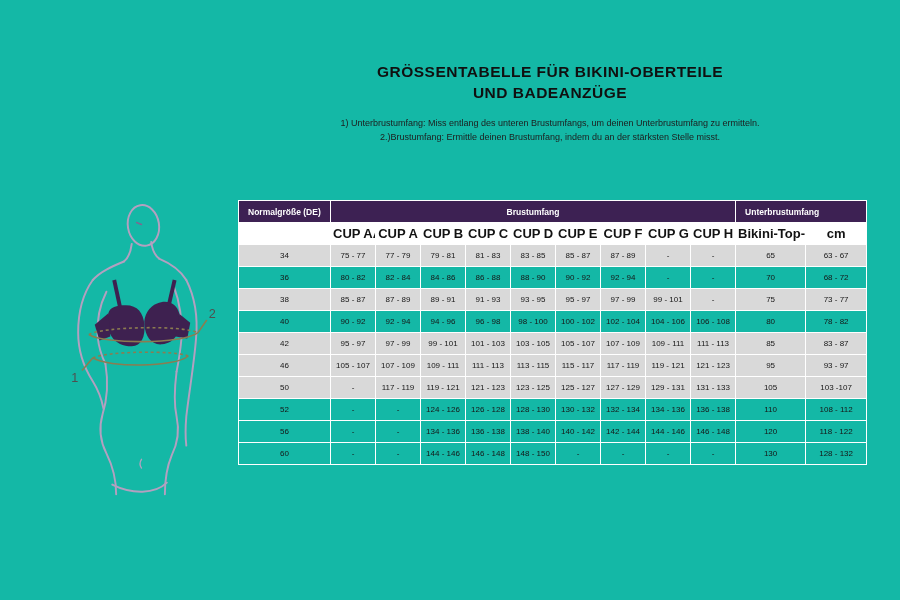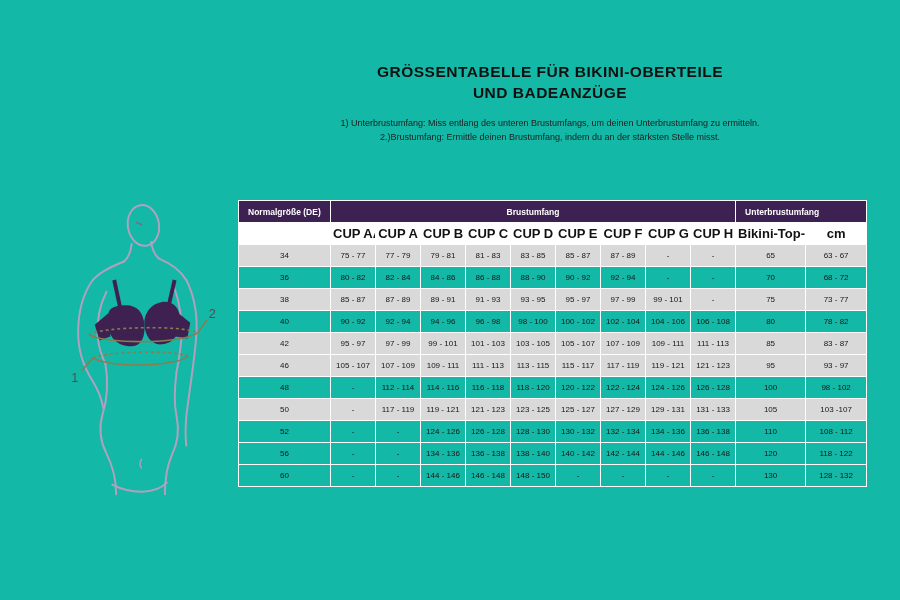--- a/index.html
+++ b/index.html
@@ -249,34 +249,20 @@
           <td>109 - 111</td>
           <td>111 - 113</td>
           <td>113 - 115</td>
           <td>115 - 117</td>
           <td>117 - 119</td>
           <td>119 - 121</td>
           <td>121 - 123</td>
           <td class="bold">95</td>
           <td>93 - 97</td>
         </tr>
-        <tr>
-          <td>48</td>
-          <td>-</td>
-          <td>112 - 114</td>
-          <td>114 - 116</td>
-          <td>116 - 118</td>
-          <td>118 - 120</td>
-          <td>120 - 122</td>
-          <td>122 - 124</td>
-          <td>124 - 126</td>
-          <td>126 - 128</td>
-          <td class="bold">100</td>
-          <td>98 - 102</td>
-        </tr>
         <tr class="alt">
           <td>50</td>
           <td>-</td>
           <td>117 - 119</td>
           <td>119 - 121</td>
           <td>121 - 123</td>
           <td>123 - 125</td>
           <td>125 - 127</td>
           <td>127 - 129</td>
           <td>129 - 131</td>

